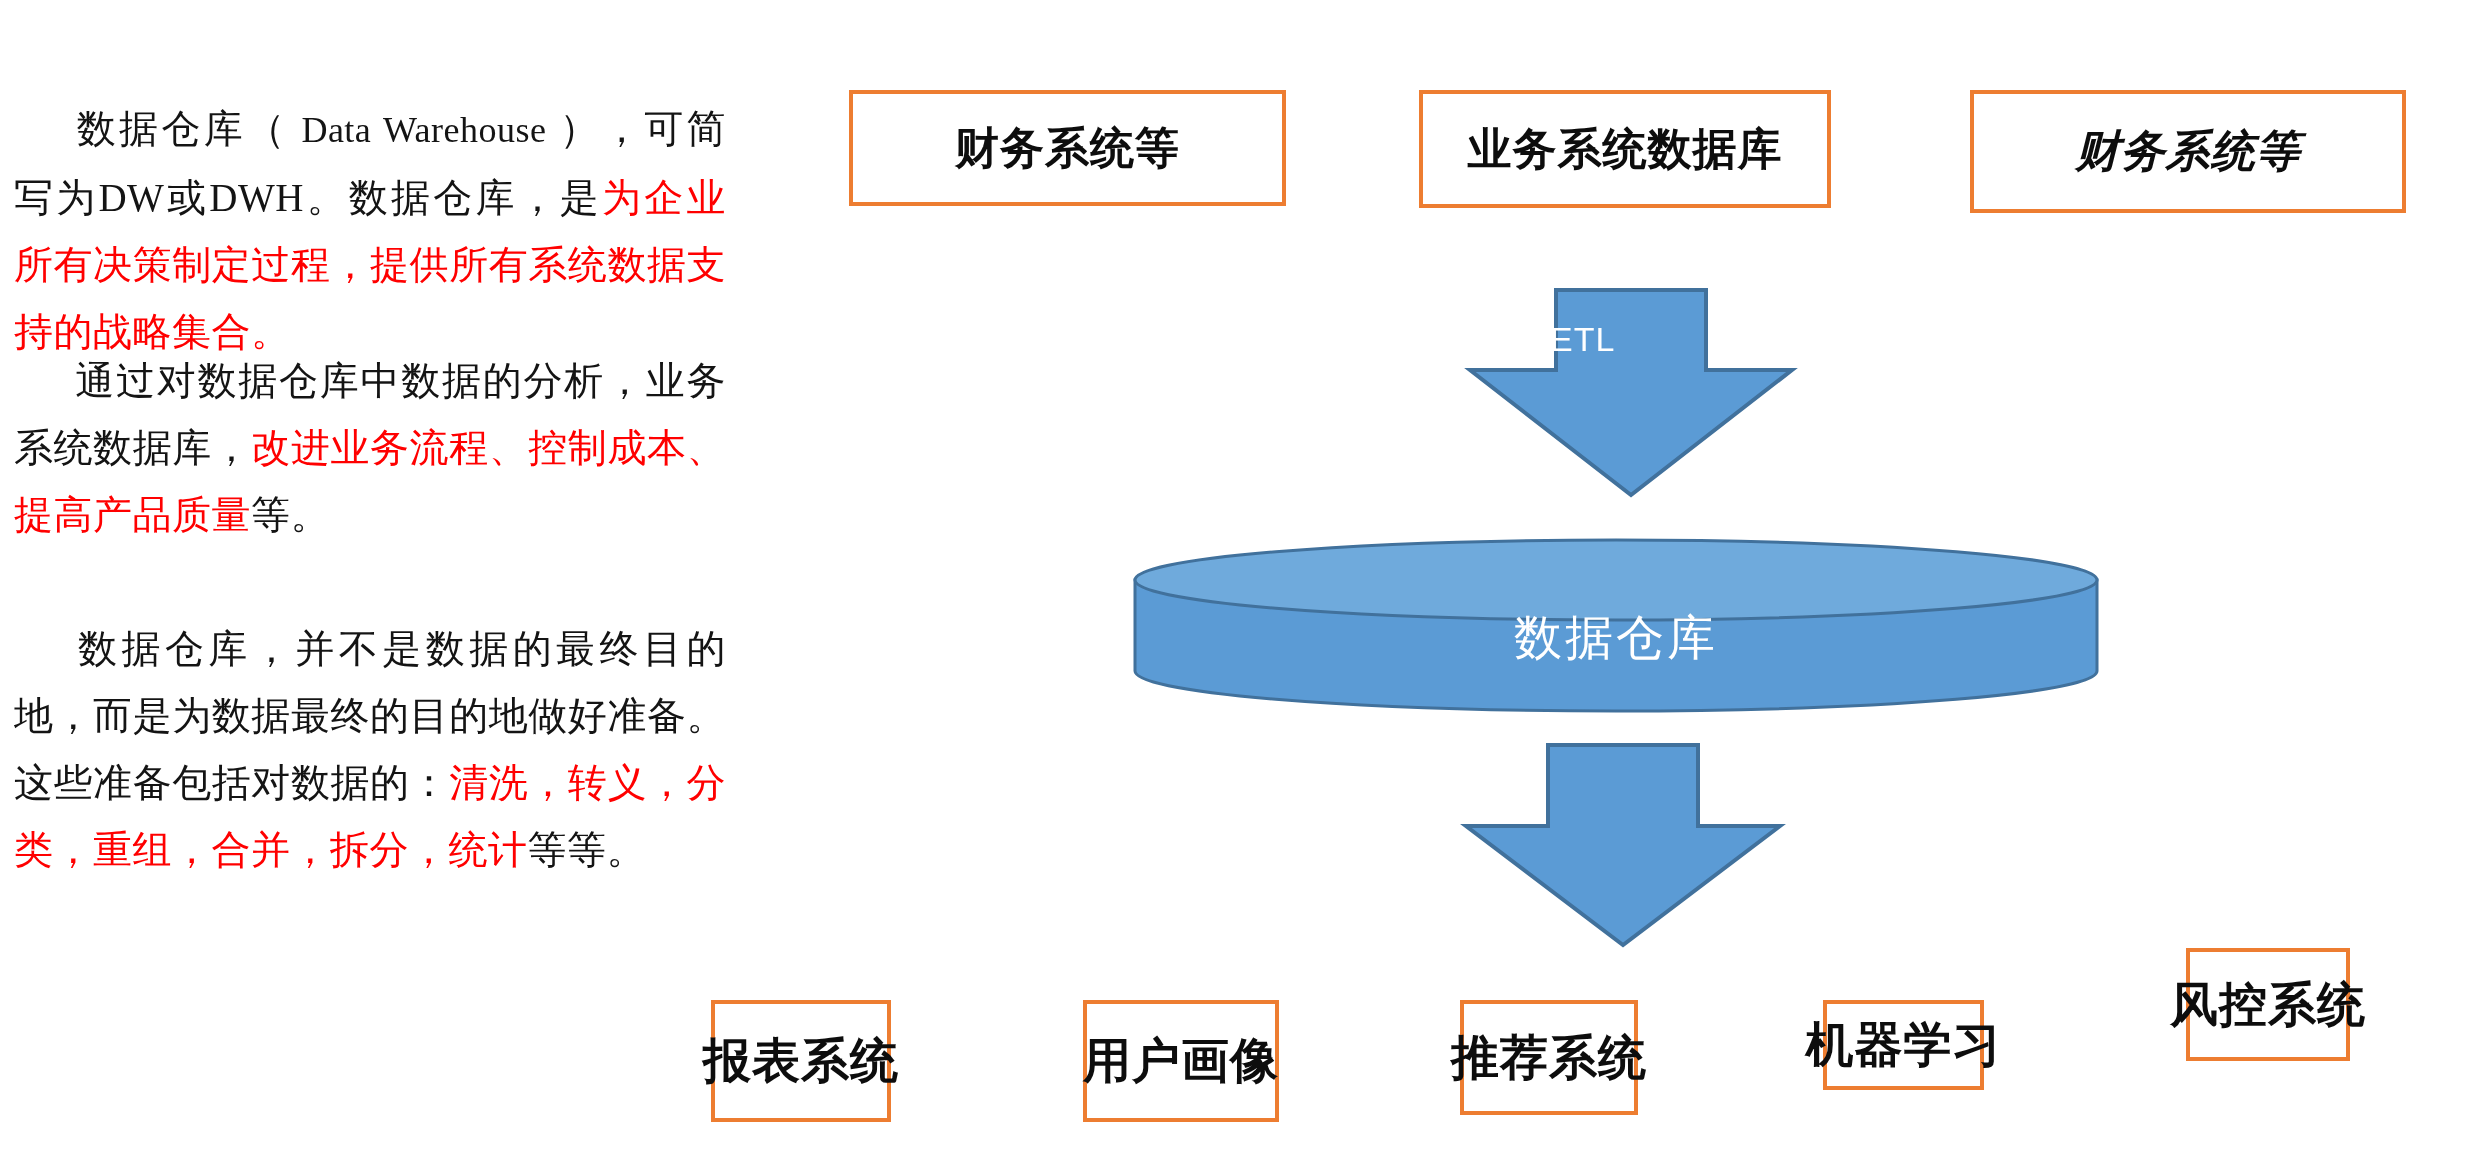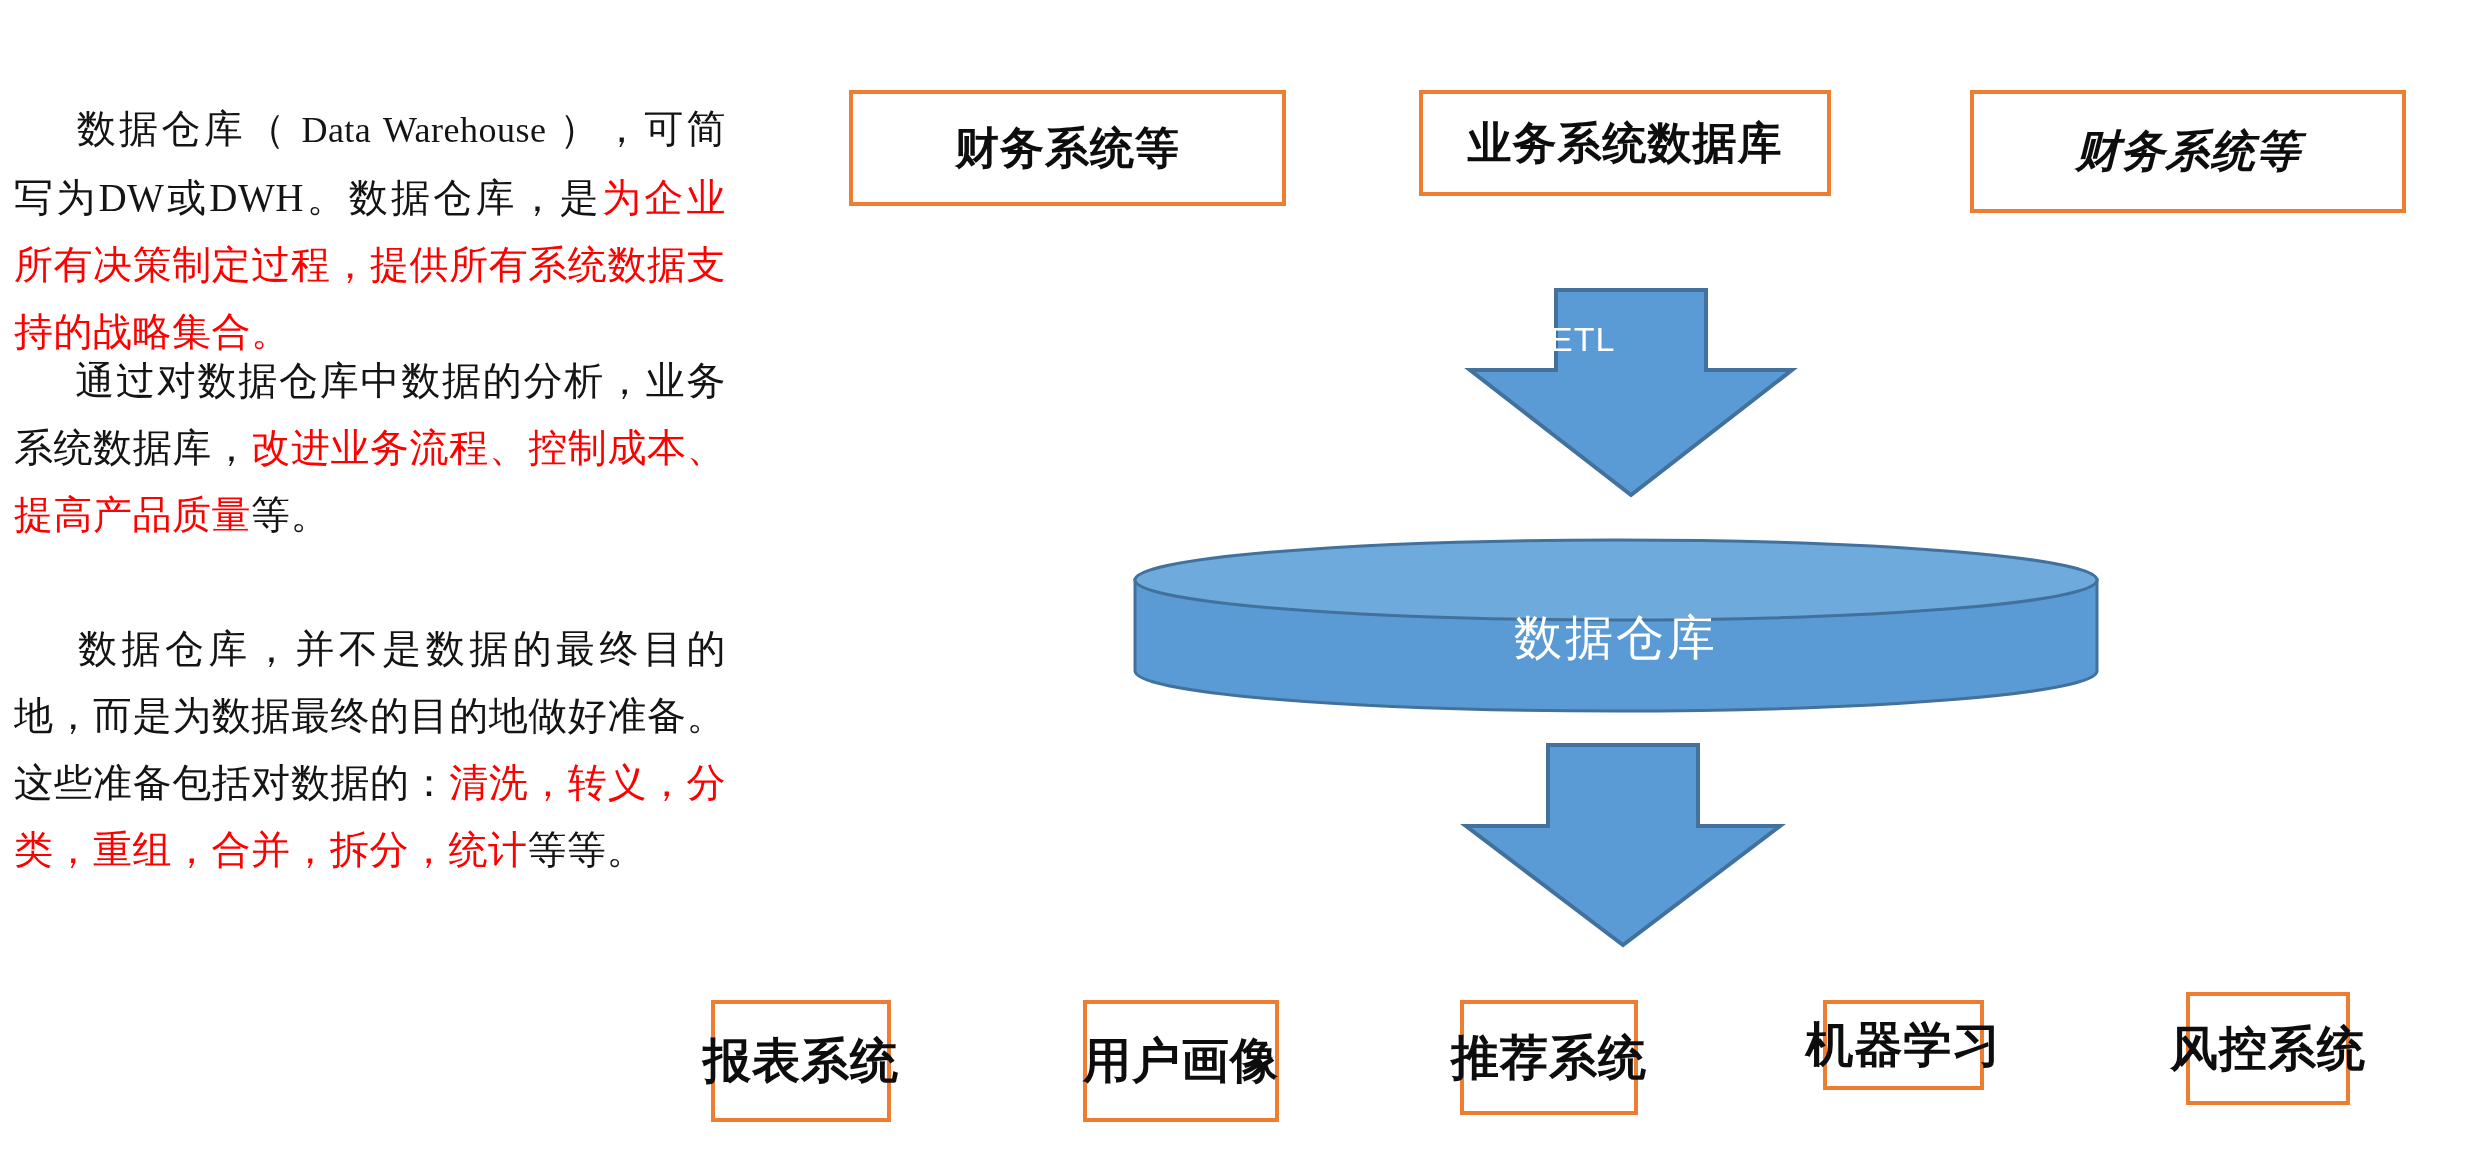--- a/index.html
+++ b/index.html
@@ -64,29 +64,29 @@
     font-size: 44px;
     font-weight: 700;
     color: #0d0d0d;
     letter-spacing: 1px;
     white-space: nowrap;
   }
   .obox.small .lbl { font-size: 48px; }
 
   
   #src-0 { left: 849px;  top: 90px;  width: 437px; height: 116px; }
-  #src-1 { left: 1419px; top: 90px;  width: 412px; height: 106px; }
+  #src-1 { left: 1419px; top: 90px;  width: 412px; height: 118px; }
   #src-2 { left: 1970px; top: 90px;  width: 436px; height: 123px; font-style: italic; }
 
   
   #out-0 { left: 711px;  top: 1000px; width: 180px; height: 122px; }
   #out-1 { left: 1083px; top: 1000px; width: 196px; height: 122px; }
   #out-2 { left: 1460px; top: 1000px; width: 178px; height: 115px; }
   #out-3 { left: 1823px; top: 1000px; width: 161px; height: 90px; }
-  #out-4 { left: 2186px; top: 992px; width: 164px; height: 113px; }
+  #out-4 { left: 2186px; top: 948px; width: 164px; height: 113px; }
 
   
   .arrow-wrap { position: absolute; }
   .arrow-wrap svg { display: block; overflow: visible; }
   .arrow-label {
     position: absolute;
     font-family: "Liberation Sans", "DejaVu Sans", sans-serif;
     font-size: 34px;
     color: #ffffff;
     letter-spacing: 1px;

